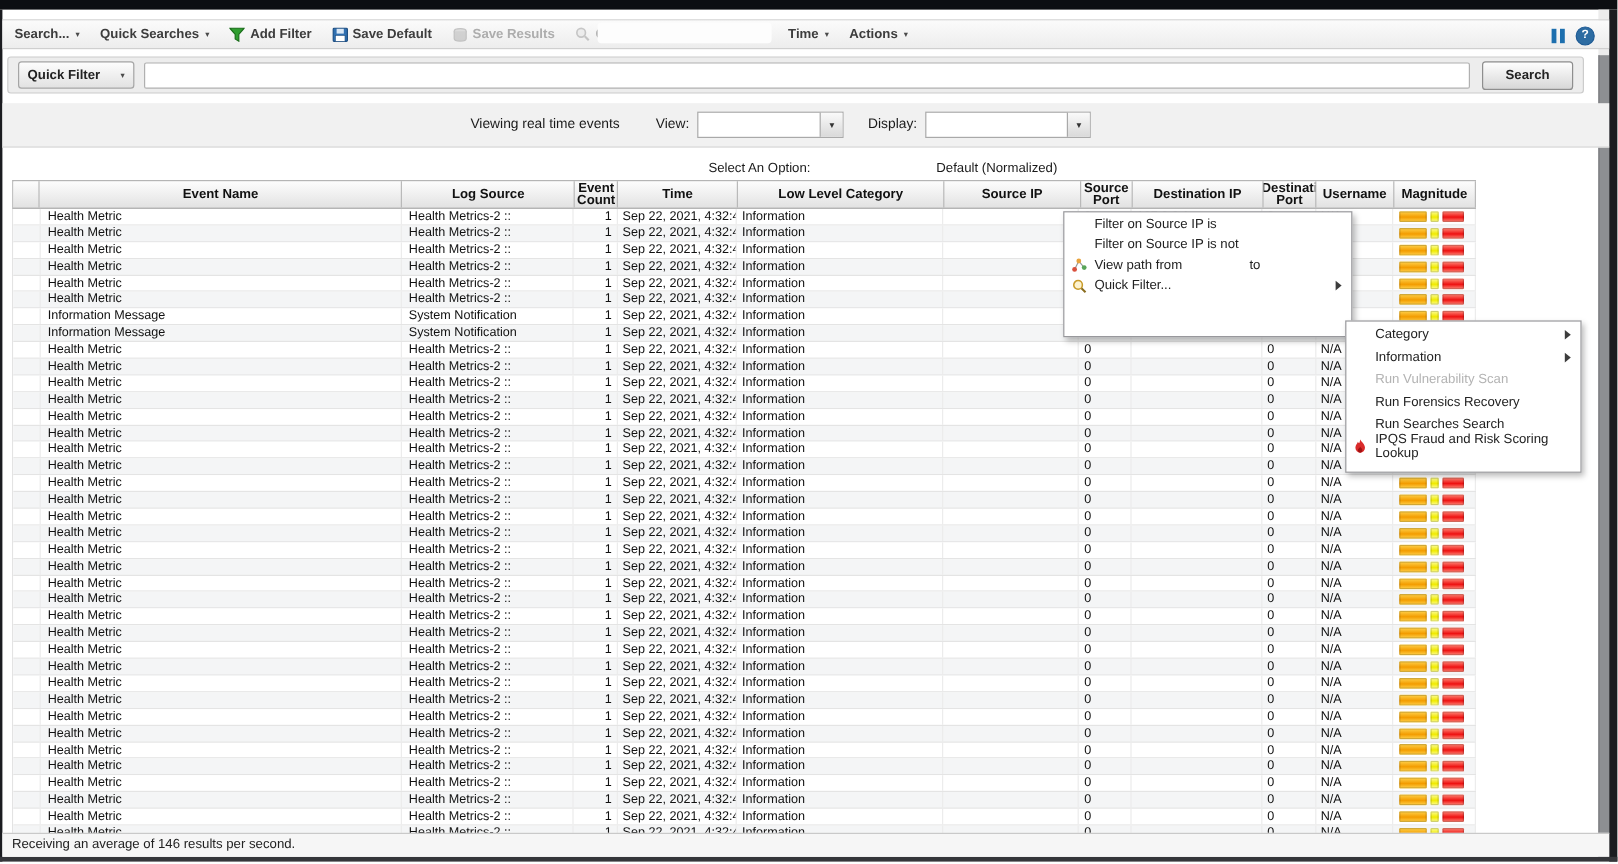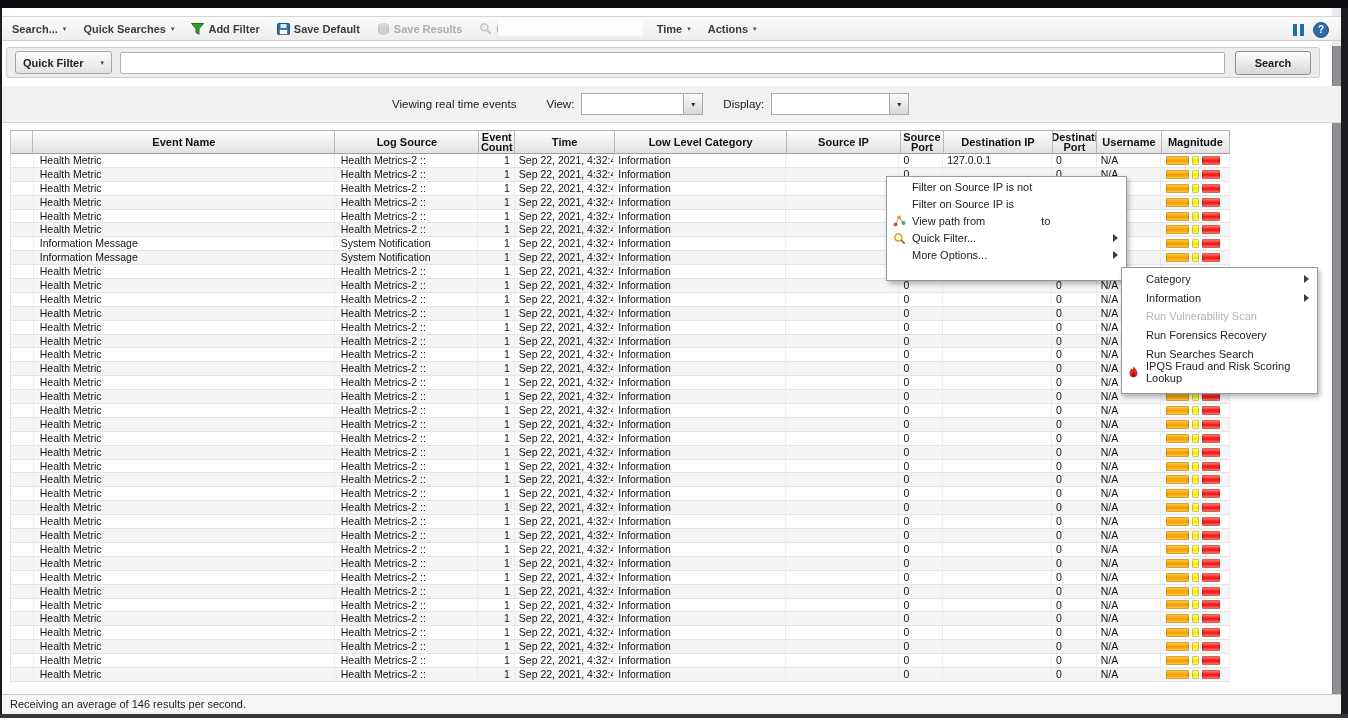--- a/index.html
+++ b/index.html
@@ -43,21 +43,21 @@
   
   #viewbar{left:2px;top:86px;width:1339px;height:37px;background:#f1f1f1;border-bottom:1px solid #d8d8d8;
     display:flex;align-items:center;padding-left:390px;box-sizing:border-box;font-size:11.5px;color:#1a1a1a;}
   .vb-status{margin-right:30px;}
   .vb-label{margin-right:7px;}
   .sel-box{display:inline-flex;height:22px;border:1px solid #a9a9a9;background:#fff;box-sizing:border-box;margin-right:20px;}
   .sel-text{padding:0 8px;font-size:11px;line-height:20px;white-space:nowrap;margin-top:36px;}
   .sel-arrow{width:18px;border-left:1px solid #a9a9a9;background:linear-gradient(#fafafa,#d9d9d9);
     display:flex;align-items:center;justify-content:center;font-size:8px;color:#333;}
   
-  #table{left:10px;top:130px;width:1220px;}
+  #table{left:10px;top:150px;width:1220px;}
   #thead{display:flex;height:22px;background:linear-gradient(#fdfdfd,#e2e2e2);
     border-top:1px solid #b5b5b5;border-bottom:1px solid #9e9e9e;border-left:1px solid #c2c2c2;box-sizing:content-box;}
   .th{display:flex;align-items:center;justify-content:center;text-align:center;font-size:11px;font-weight:bold;
     line-height:10.5px;border-right:1px solid #b9b9b9;box-sizing:border-box;overflow:hidden;color:#111;}
   #tbody{height:529px;overflow:hidden;border-left:1px solid #e3e3e3;}
   .tr{display:flex;height:13.9px;box-sizing:border-box;border-bottom:1px solid #e4e4e4;background:#fff;}
   .tr.alt{background:#f4f5f6;}
   .td{font-size:10.5px;line-height:12.5px;box-sizing:border-box;border-right:1px solid #ececec;
     overflow:hidden;white-space:nowrap;padding:0 4px;color:#111;}
   .td-event_name,.td-log_source{padding-left:6px;}
@@ -884,24 +884,24 @@
           <span class="seg" style="width: 23px; background: linear-gradient(rgb(255, 211, 77), rgb(243, 156, 0) 55%, rgb(255, 211, 77));"></span>
           <span class="seg" style="width: 7px; background: linear-gradient(rgb(255, 255, 153), rgb(240, 234, 0) 55%, rgb(255, 255, 153));"></span>
           <span class="seg" style="width: 18px; background: linear-gradient(rgb(255, 138, 122), rgb(238, 17, 17) 55%, rgb(255, 138, 122));"></span>
         </div>
       </div>
     </div>
 </div>
 
 <div class="menu" id="context-menu">
     <div class="menu-item">
+      <span class="mi-label">Filter on Source IP is</span>
+    </div>
+    <div class="menu-item">
       <span class="mi-label">Filter on Source IP is not</span>
-    </div>
-    <div class="menu-item">
-      <span class="mi-label">Filter on Source IP is</span>
     </div>
     <div class="menu-item">
       <span class="mi-icon">
         <svg width="13" height="12" viewBox="0 0 13 12">
           <path d="M2.5 9.5 L6 2.5 L10.5 8" stroke="#9a9a9a" stroke-width="1" fill="none"></path>
           <circle cx="2.5" cy="9.5" r="2" fill="#d94f3d"></circle>
           <circle cx="6" cy="2.5" r="2" fill="#e8a33d"></circle>
           <circle cx="10.5" cy="8" r="2" fill="#58a558"></circle>
         </svg>
       </span>
@@ -912,24 +912,20 @@
     <div class="menu-item">
       <span class="mi-icon">
         <svg width="13" height="13" viewBox="0 0 13 13">
           <circle cx="5.4" cy="5.4" r="3.6" fill="#fdf3cf" stroke="#c89b2a" stroke-width="1.3"></circle>
           <line x1="8.2" y1="8.2" x2="11.6" y2="11.6" stroke="#8a6d1f" stroke-width="1.7"></line>
         </svg>
       </span>
       <span class="mi-label">Quick Filter...</span>
       <span class="arrow"></span>
     </div>
-    <div class="menu-item">
-      <span class="mi-label">More Options...</span>
-      <span class="arrow"></span>
-    </div>
   </div>
 
 <div class="menu" id="submenu">
     <div class="menu-item">
       <span class="mi-label">Category</span>
       <span class="arrow"></span>
     </div>
     <div class="menu-item">
       <span class="mi-label">Information</span>
       <span class="arrow"></span>

